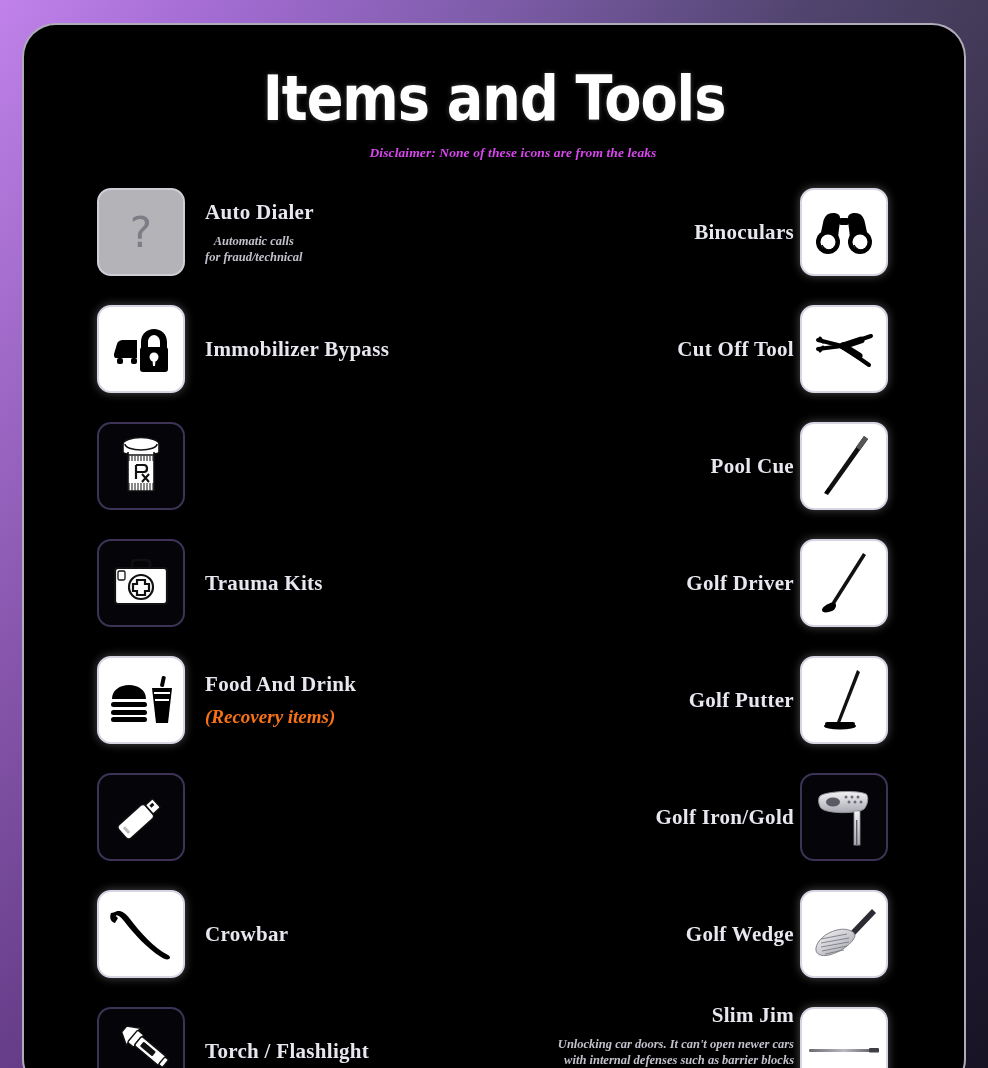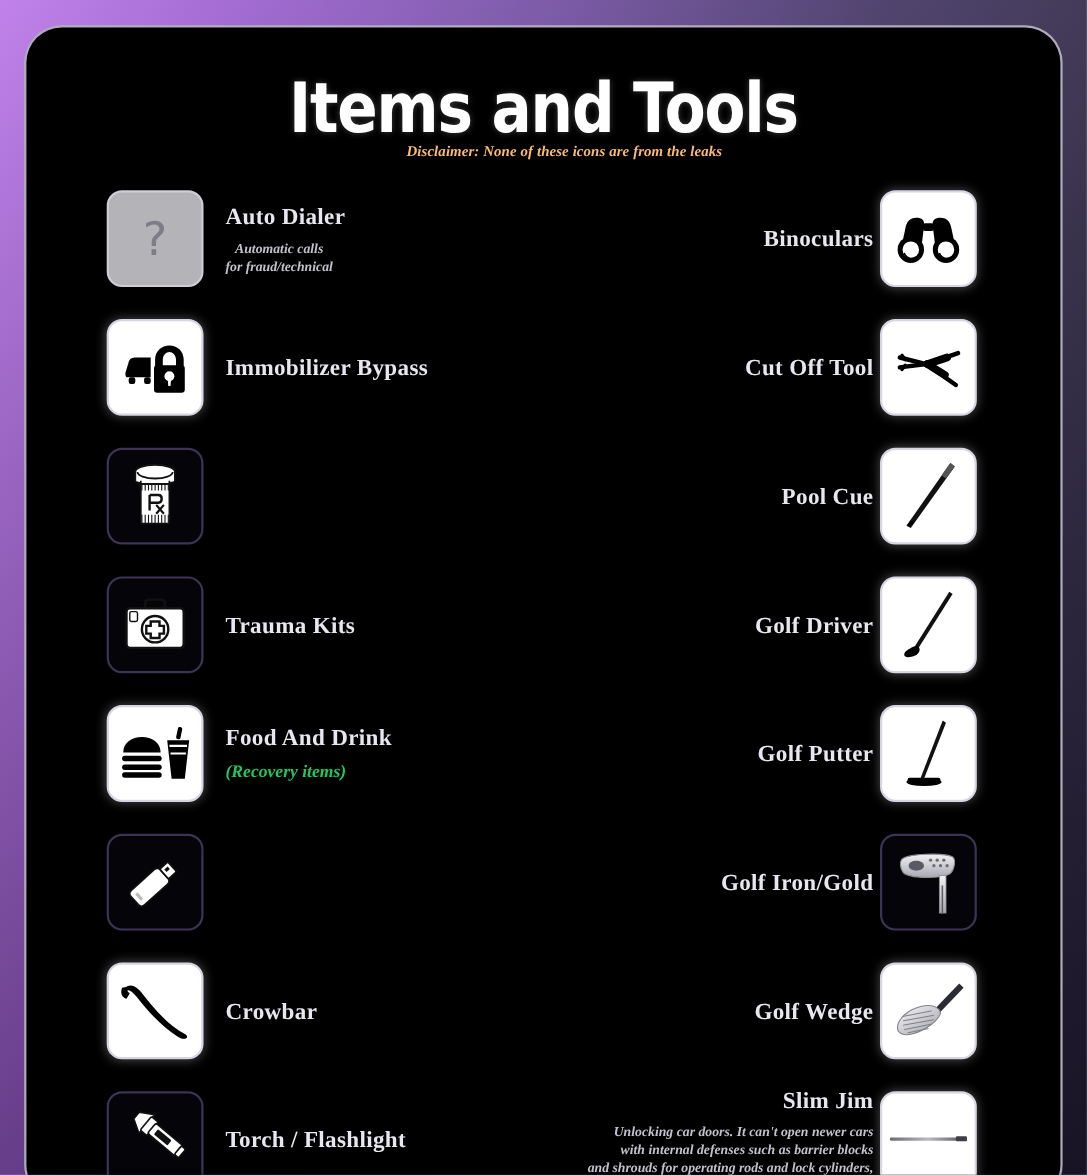--- a/index.html
+++ b/index.html
@@ -42,26 +42,26 @@
     font-weight: bold;
     font-size: 63px;
     line-height: 1.0;
     letter-spacing: -1.2px;
     color: #ffffff;
     transform: scaleX(0.86);
     text-shadow: 0 0 6px rgba(255,255,255,0.25);
   }
 
   #disclaimer {
-    margin-top: 0;
+    margin-top: 15px;
     font-family: "Liberation Serif", "DejaVu Serif", serif;
     font-style: italic;
     font-weight: bold;
     font-size: 13.5px;
-    color: #fdba74;
+    color: #d946ef;
     letter-spacing: 0.1px;
     padding-left: 38px;
   }
 
   
   #grid {
     position: relative;
     margin-top: 13px;
   }
 
@@ -145,22 +145,22 @@
     font-family: "Liberation Serif", "DejaVu Serif", serif;
     font-style: italic;
     font-size: 12.5px;
     color: #c4c1cc;
     line-height: 1.28;
     white-space: pre-line;
     margin-top: 8px;
   }
 
   .itdesc.big {
-    font-size: 16px;
-    color: #22c55e;
+    font-size: 19px;
+    color: #f97316;
   }
 </style>
 </head>
 <body>
 
 <div id="panel">
 
   <div id="header">
     <div id="page-title">Items and Tools</div>
     <div id="disclaimer">Disclaimer: None of these icons are from the leaks</div>

